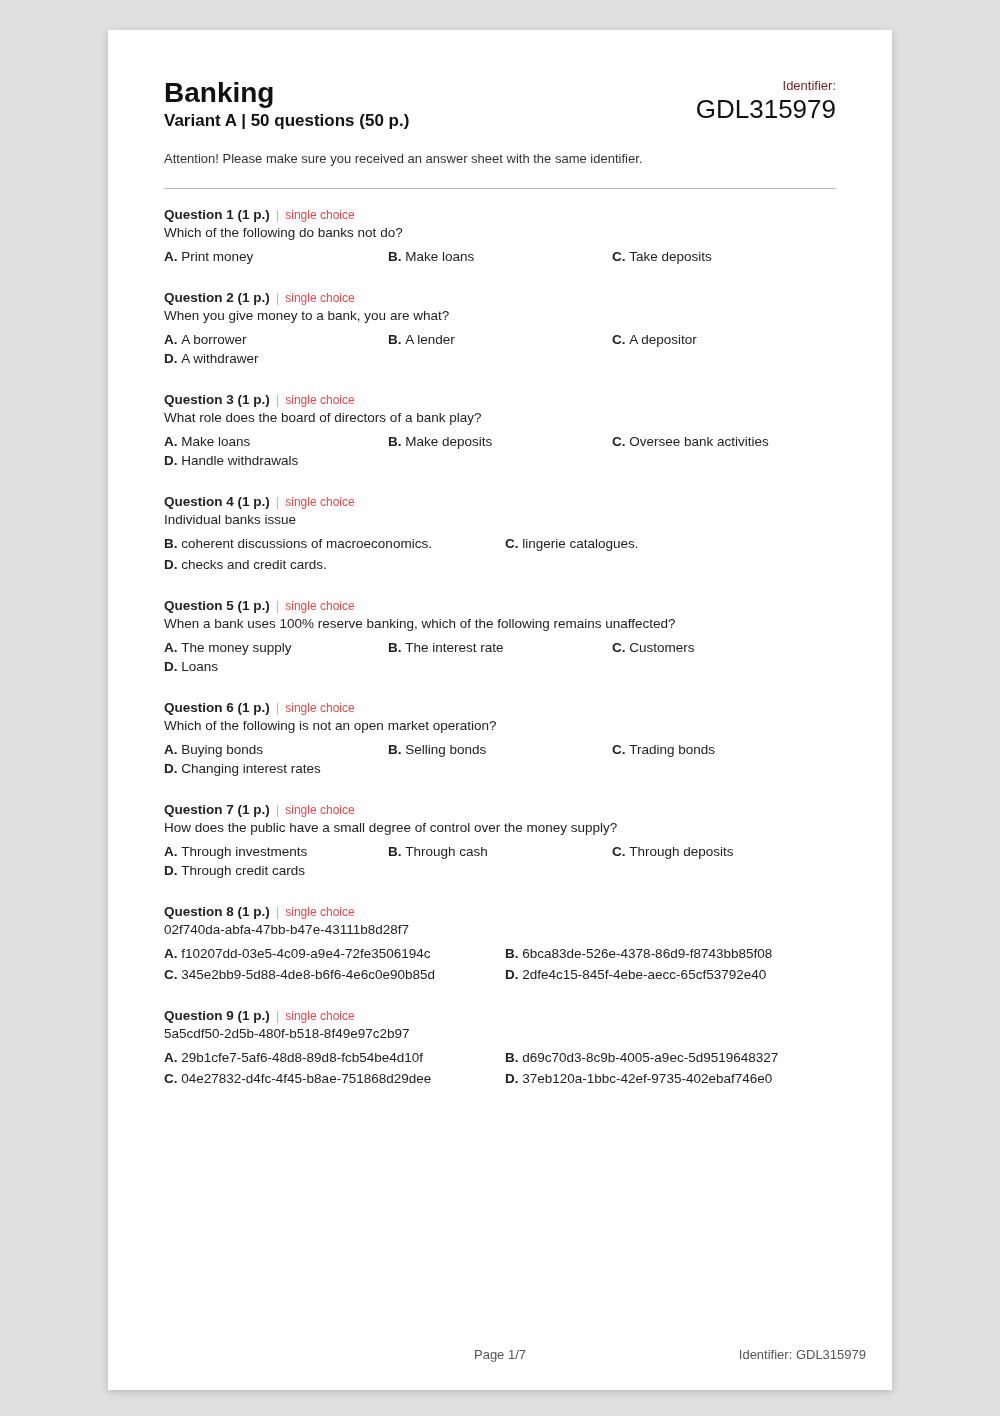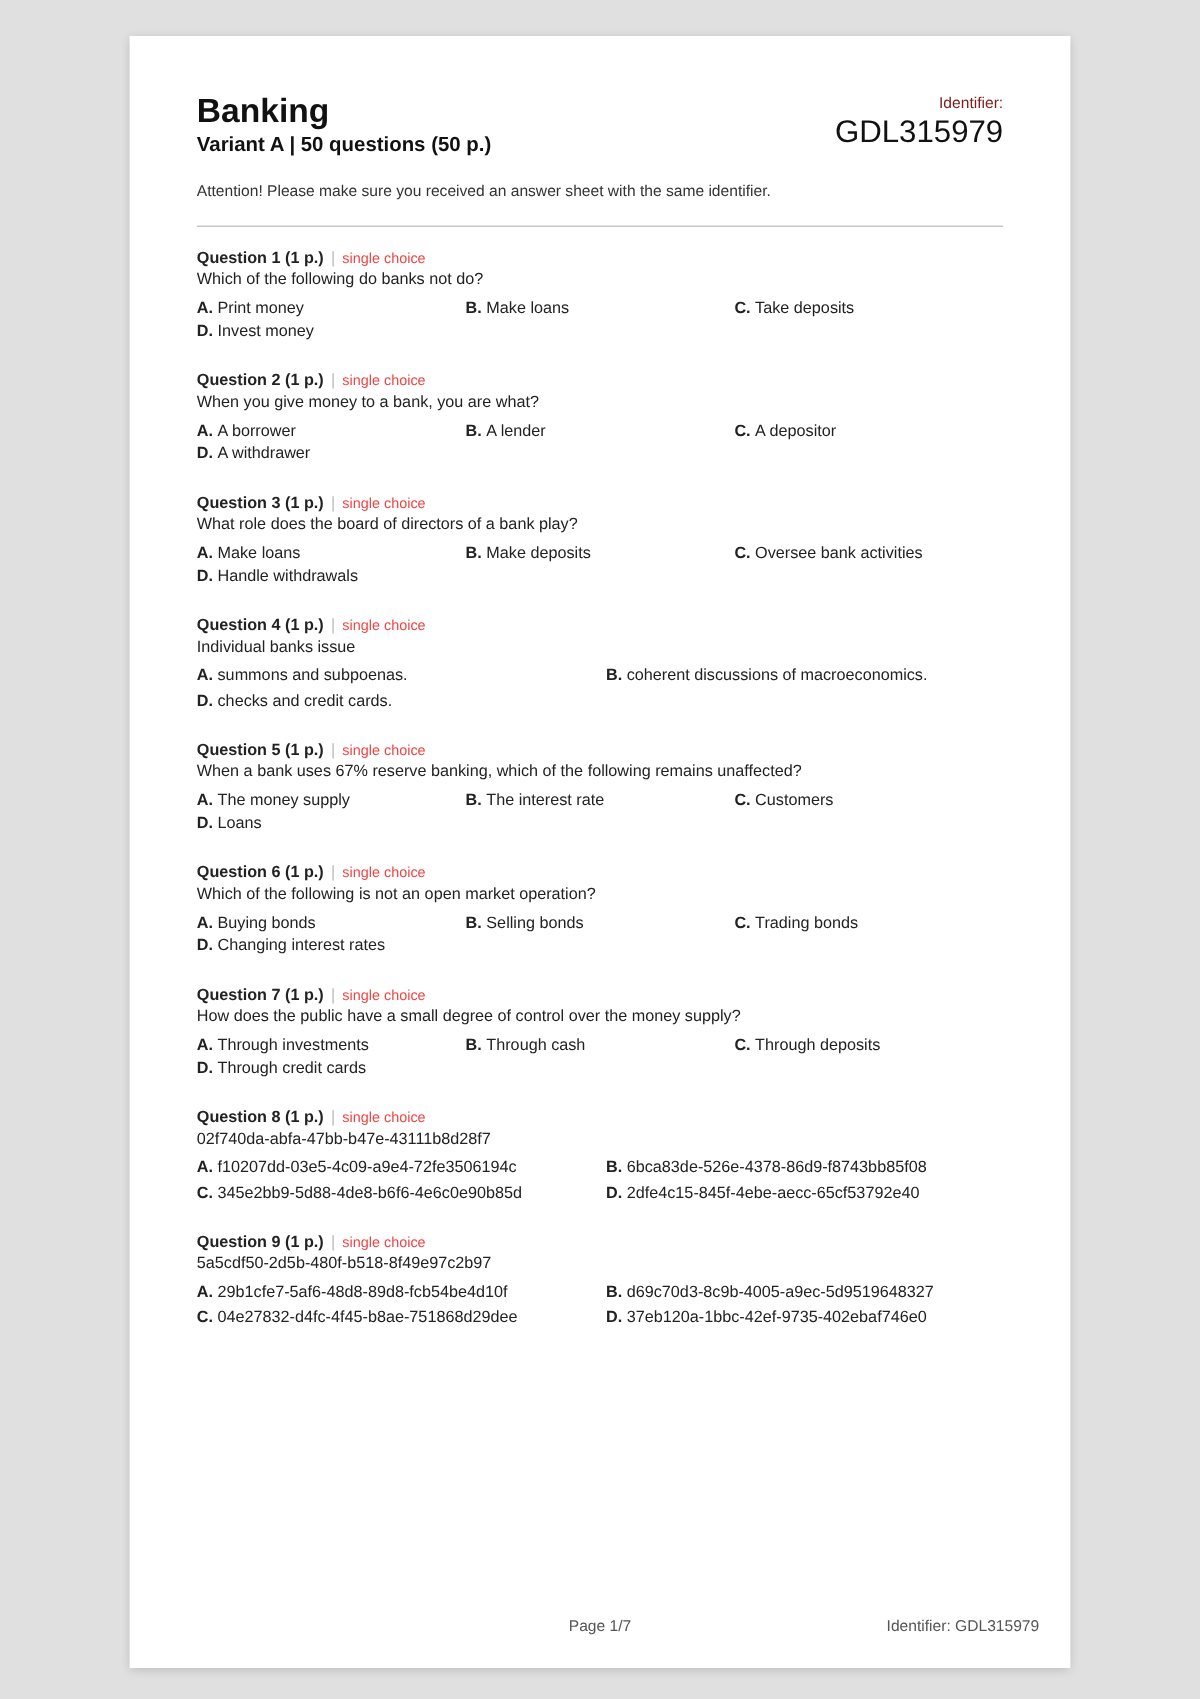--- a/index.html
+++ b/index.html
@@ -151,21 +151,20 @@
         <div class="question-header">
           <span class="question-label">Question 1 (1 p.)</span>
           <span style="color: rgb(187, 187, 187);"> | </span>
           <span class="question-type">single choice</span>
         </div>
         <div class="question-text">Which of the following do banks not do?</div>
         <div class="options-row">
           <div class="option"><span class="option-letter">A. </span><span>Print money</span></div>
           <div class="option"><span class="option-letter">B. </span><span>Make loans</span></div>
           <div class="option"><span class="option-letter">C. </span><span>Take deposits</span></div>
-          <div class="option"><span class="option-letter">D. </span><span>Invest money</span></div>
         </div>
       </div>
       <div class="question-block">
         <div class="question-header">
           <span class="question-label">Question 2 (1 p.)</span>
           <span style="color: rgb(187, 187, 187);"> | </span>
           <span class="question-type">single choice</span>
         </div>
         <div class="question-text">When you give money to a bank, you are what?</div>
         <div class="options-row">
@@ -190,32 +189,32 @@
         </div>
       </div>
       <div class="question-block">
         <div class="question-header">
           <span class="question-label">Question 4 (1 p.)</span>
           <span style="color: rgb(187, 187, 187);"> | </span>
           <span class="question-type">single choice</span>
         </div>
         <div class="question-text">Individual banks issue</div>
         <div class="options-grid-2col">
-          <div class="option"><span class="option-letter">A. </span><span>summons and subpoenas.</span></div>
           <div class="option"><span class="option-letter">B. </span><span>coherent discussions of macroeconomics.</span></div>
+          <div class="option"><span class="option-letter">C. </span><span>lingerie catalogues.</span></div>
           <div class="option"><span class="option-letter">D. </span><span>checks and credit cards.</span></div>
         </div>
       </div>
       <div class="question-block">
         <div class="question-header">
           <span class="question-label">Question 5 (1 p.)</span>
           <span style="color: rgb(187, 187, 187);"> | </span>
           <span class="question-type">single choice</span>
         </div>
-        <div class="question-text">When a bank uses 67% reserve banking, which of the following remains unaffected?</div>
+        <div class="question-text">When a bank uses 100% reserve banking, which of the following remains unaffected?</div>
         <div class="options-row">
           <div class="option"><span class="option-letter">A. </span><span>The money supply</span></div>
           <div class="option"><span class="option-letter">B. </span><span>The interest rate</span></div>
           <div class="option"><span class="option-letter">C. </span><span>Customers</span></div>
           <div class="option"><span class="option-letter">D. </span><span>Loans</span></div>
         </div>
       </div>
       <div class="question-block">
         <div class="question-header">
           <span class="question-label">Question 6 (1 p.)</span>

